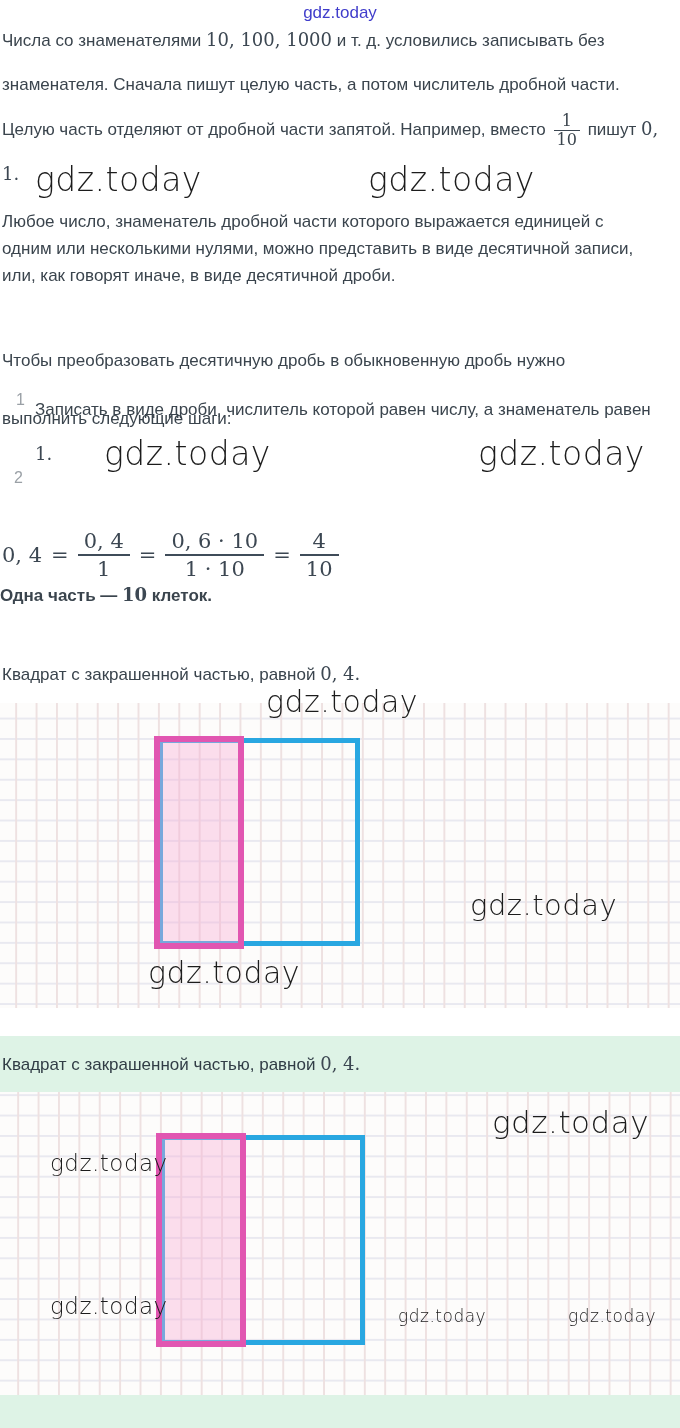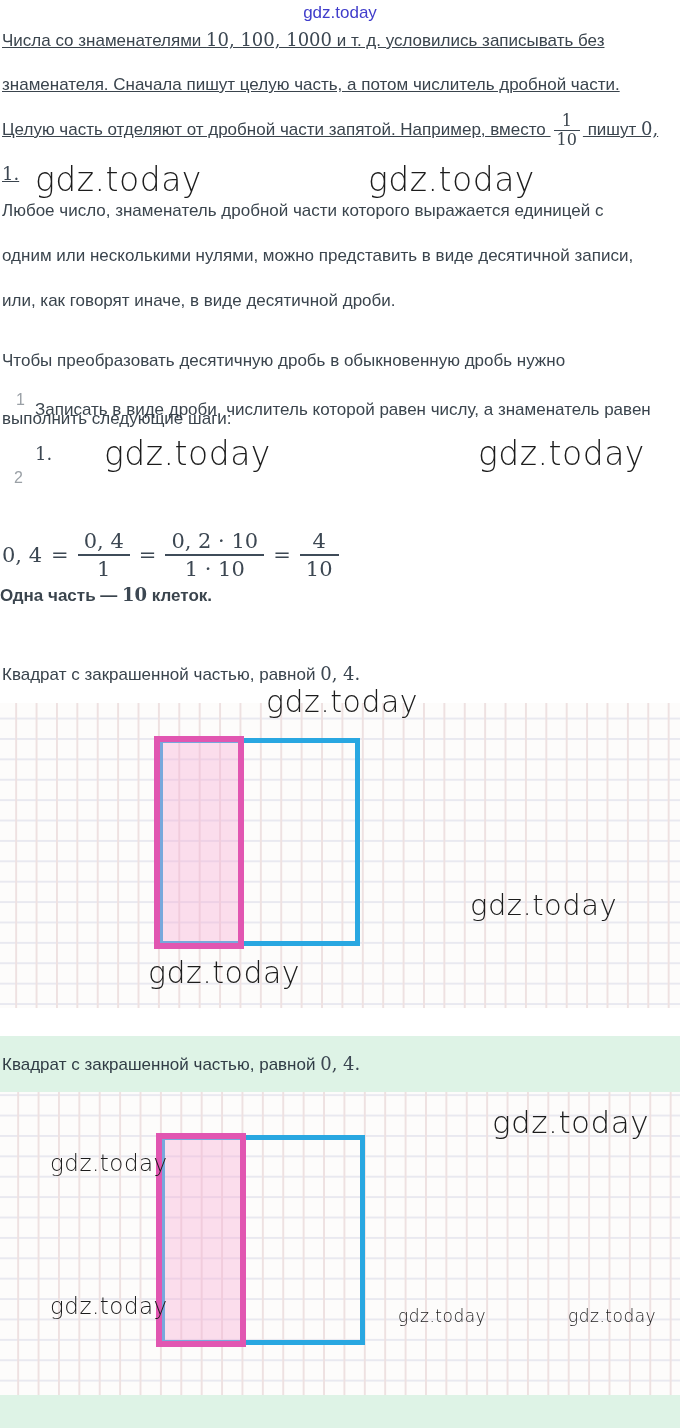--- a/index.html
+++ b/index.html
@@ -24,22 +24,22 @@
     font-size:17px;
     color:#403dcb;
     cursor:pointer;
   }
   
   .para{
     font-size:17px;
     line-height:44px;
     color:#3a444d;
   }
-  .p1{top:18px;left:2px;width:674px;text-decoration:underline;}
-  .p2{top:188px;left:2px;width:652px;line-height:45px;}
+  .p1{top:18px;left:2px;width:674px;}
+  .p2{top:208px;left:2px;width:652px;line-height:27px;}
   .p3{top:332px;left:2px;width:640px;line-height:58px;}
   
   .math{
     font-family:"DejaVu Serif", serif;
     font-size:18px;
     color:#3c4752;
   }
   
   .ifrac{
     display:inline-block;
@@ -172,21 +172,21 @@
 
   <div class="abs formula">
     <span>0, 4</span>
     <span>=</span>
     <span class="frac">
         <span class="fnum">0, 4</span>
         <span class="fden">1</span>
       </span>
     <span>=</span>
     <span class="frac">
-        <span class="fnum">0, 2 · 10</span>
+        <span class="fnum">0, 6 · 10</span>
         <span class="fden">1 · 10</span>
       </span>
     <span>=</span>
     <span class="frac">
         <span class="fnum">4</span>
         <span class="fden">10</span>
       </span>
   </div>
 
   <div class="abs note n1"><span>Одна часть — </span><span class="math">10</span><span> клеток.</span></div>

